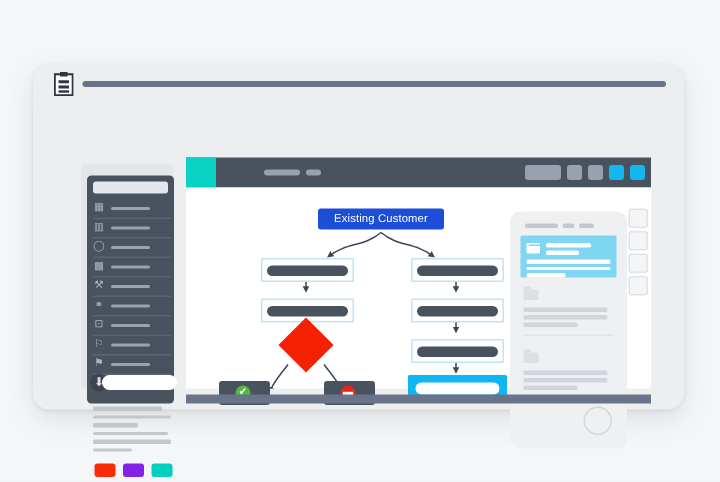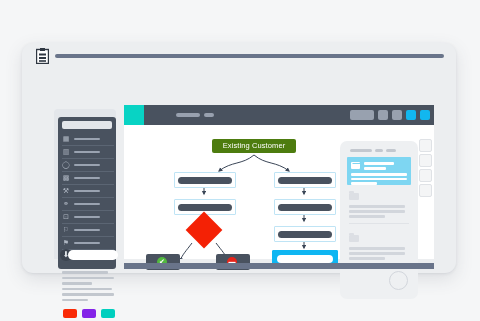--- a/index.html
+++ b/index.html
@@ -92,21 +92,21 @@
     position:absolute;left:102px;bottom:4px;right:22px;height:6px;
     background:#69748a;
   }
 
   
   .flow{position:absolute;left:0;top:0;width:100%;height:100%;}
   .svg-layer{position:absolute;left:0;top:0;width:100%;height:100%;}
 
   .fc-title{
     position:absolute;left:88px;top:14px;width:84px;height:14px;
-    background:#4d7c0f;border-radius:2px;
+    background:#1d4ed8;border-radius:2px;
     color:#fff;font-size:7.5px;line-height:14px;text-align:center;
     letter-spacing:.1px;
   }
   .node{
     position:absolute;width:60px;height:14px;
     background:#fff;border:1px solid #bfe4f5;border-radius:1px;
   }
   .node .bar{
     position:absolute;left:3px;top:3.5px;width:54px;height:7px;
     background:#49525f;border-radius:3.5px;

